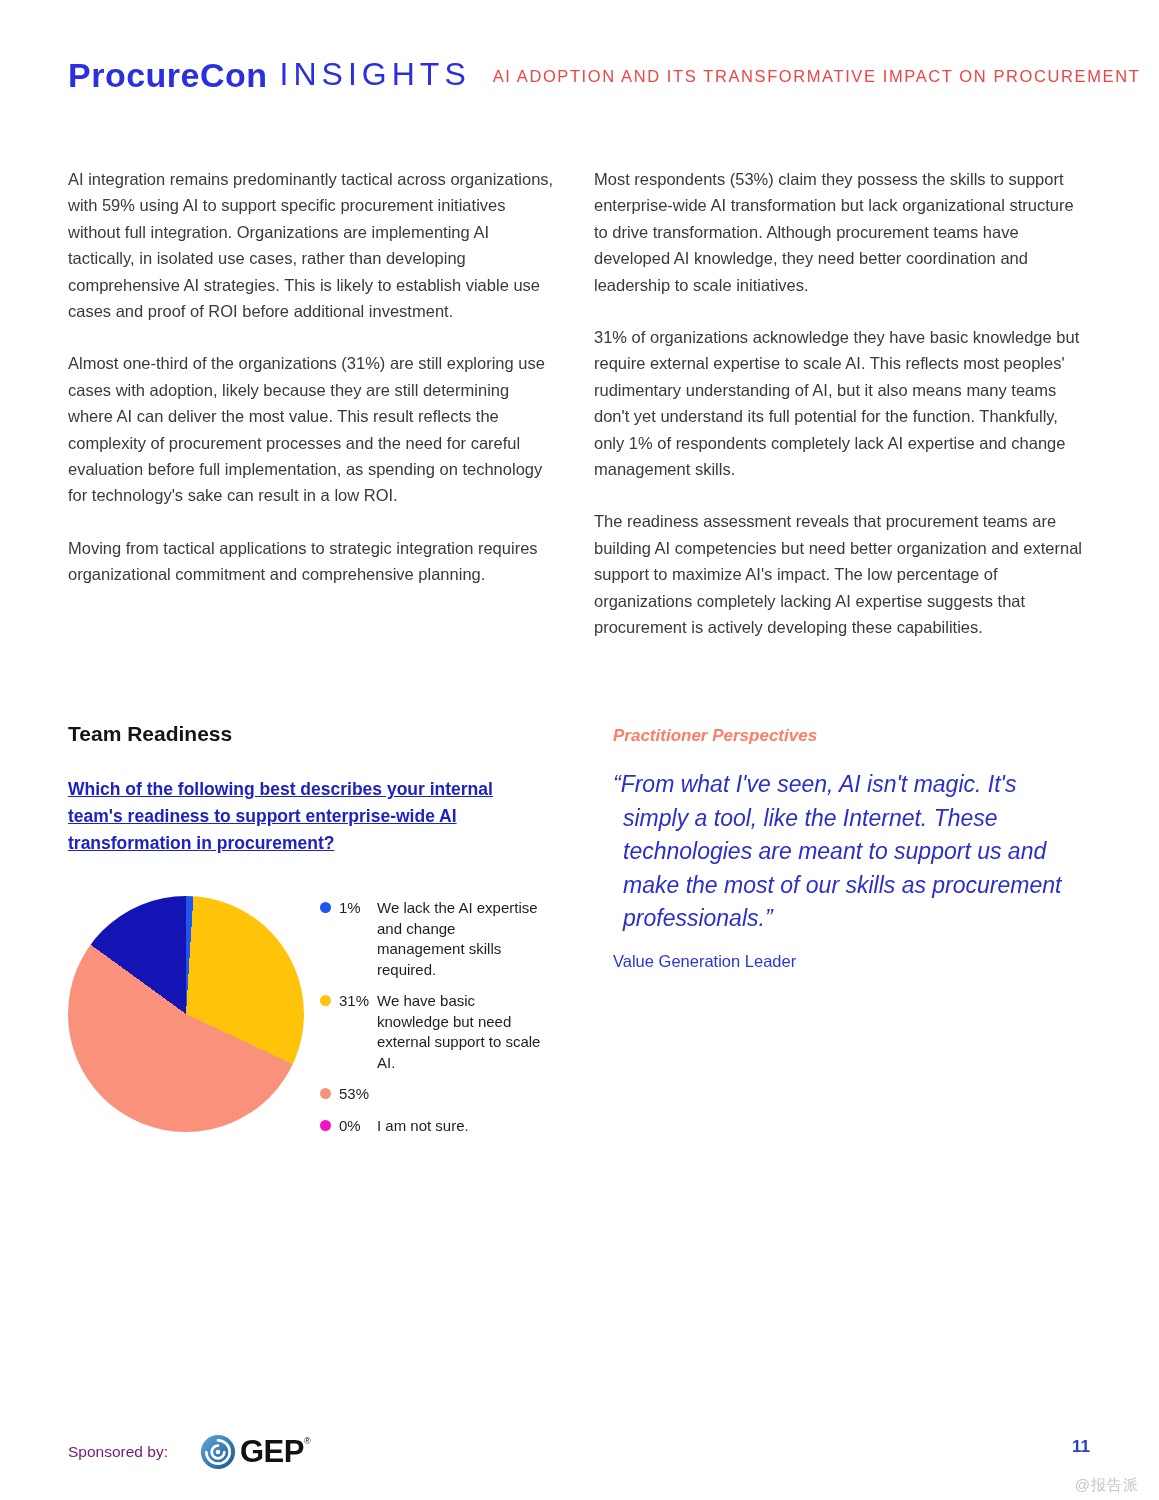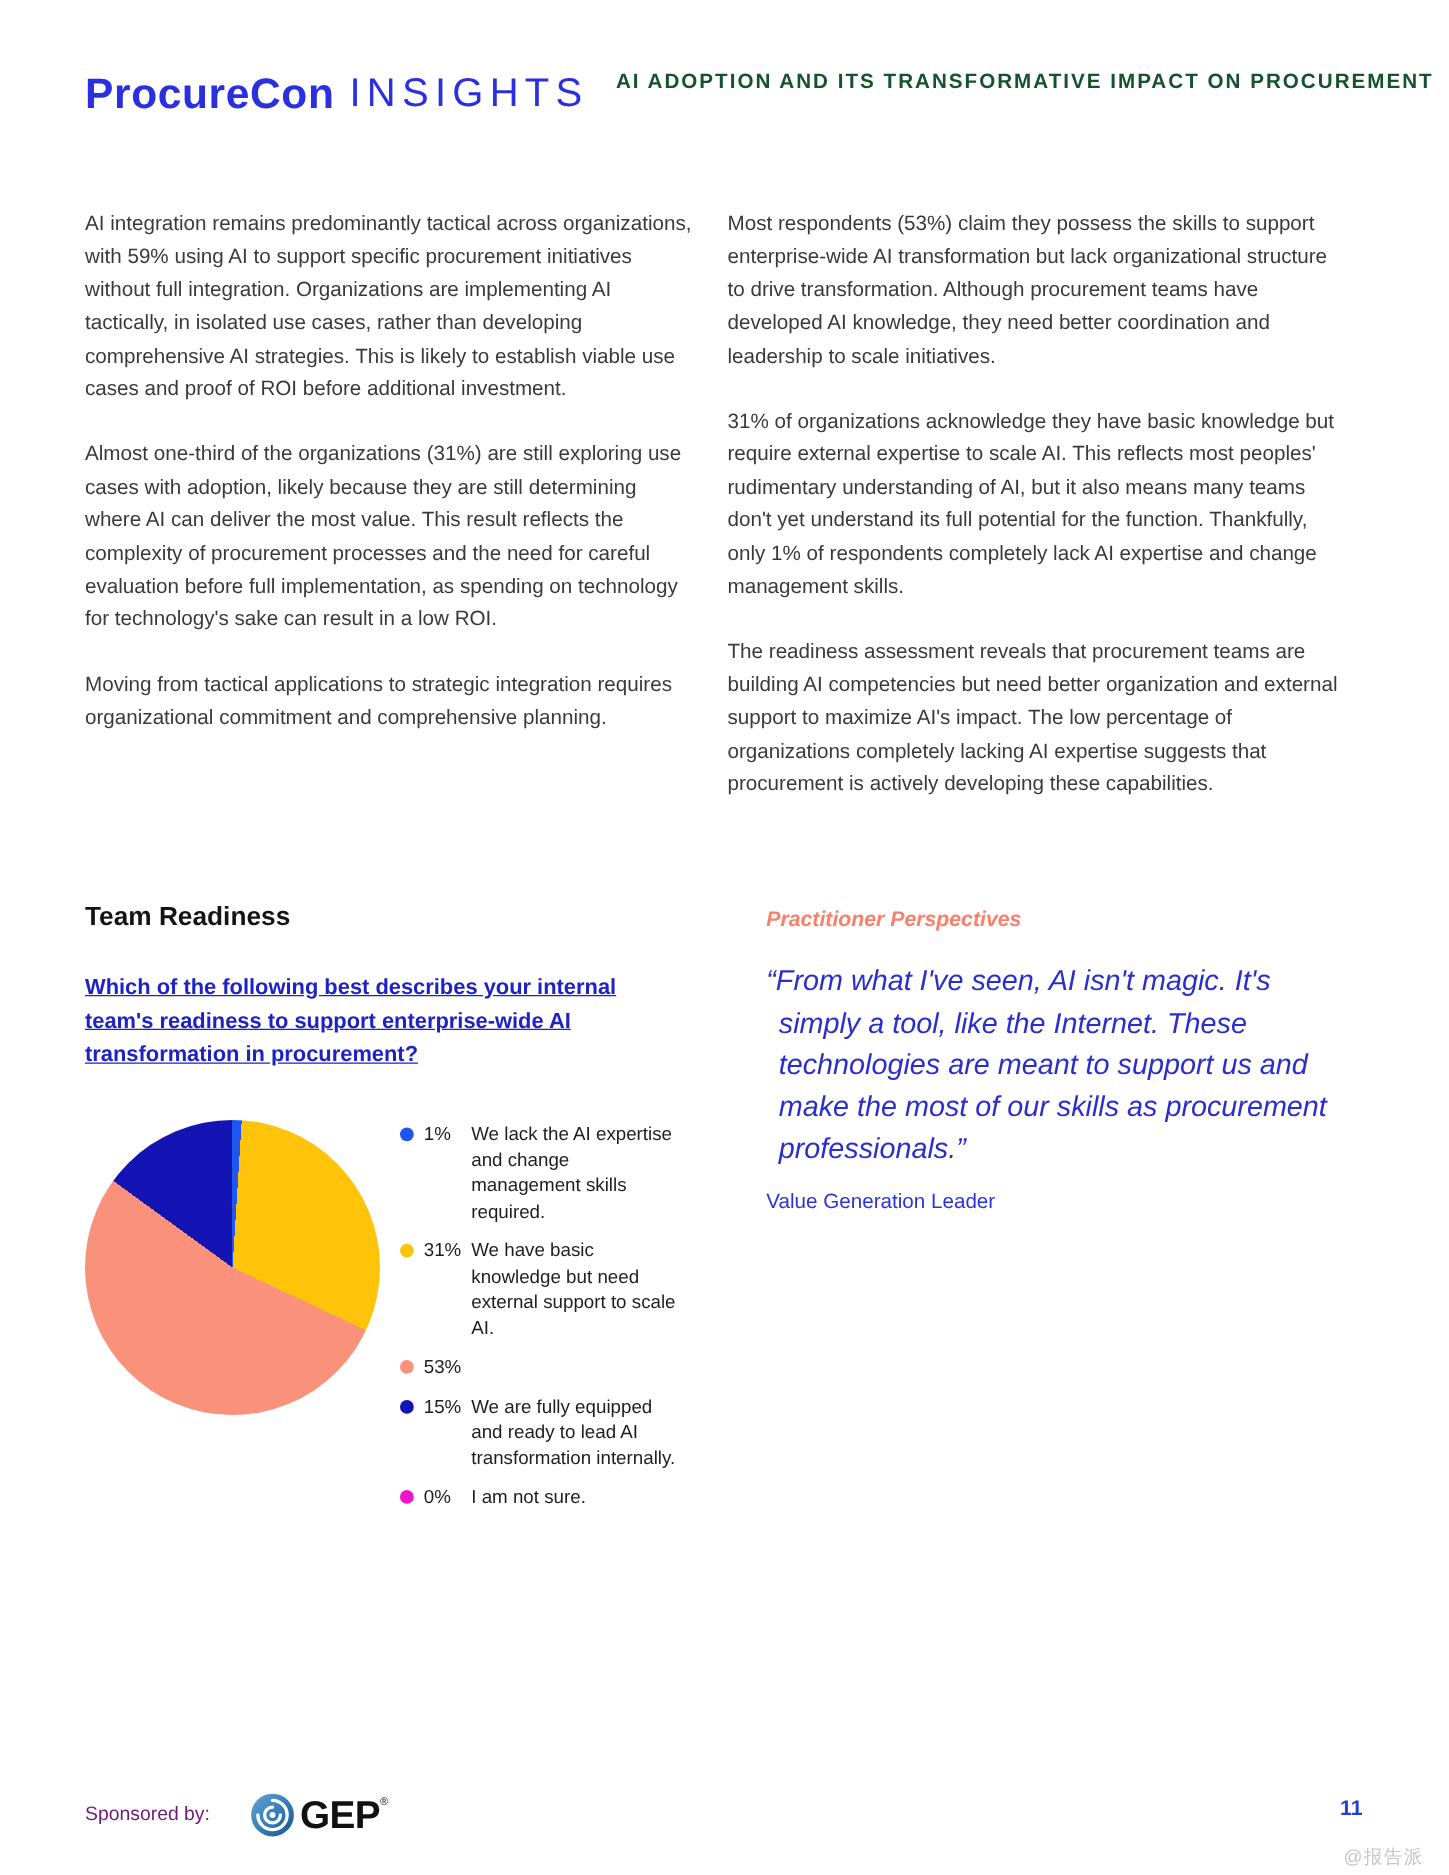--- a/index.html
+++ b/index.html
@@ -15,26 +15,26 @@
     position:absolute; left:68px; top:56px; right:60px;
     display:flex; align-items:flex-start; white-space:nowrap;
     color:#2A2FE0;
   }
   .brand-main { font-size:34px; font-weight:600; letter-spacing:0.5px; }
   .brand-suffix { font-size:32px; font-weight:400; letter-spacing:5px; margin-left:12px; }
   .brand-divider {
     display:inline-block; width:2px; height:36px;
     background:#2A2FE0; margin:0 16px 0 6px; vertical-align:baseline;
   }
-  .header-subtitle { font-size:16.5px; font-weight:700; letter-spacing:1.6px; color:#14532d; }
+  .header-subtitle { font-size:16.5px; font-weight:400; letter-spacing:1.6px; color:#ef4444;margin-top:11px; }
 
   
   .columns {
     position:absolute; left:68px; top:166px; width:1024px;
-    display:flex; gap:24px;
+    display:flex; gap:36px;
     color:#3a3a3a; font-size:16.5px; line-height:26.4px;
   }
   .col { width:490px; }
   .col p { margin-bottom:26px; }
 
   
   .readiness { position:absolute; left:68px; top:722px; width:505px; }
   .readiness h2 { font-size:21px; font-weight:700; color:#141414; margin-bottom:30px; }
   .question {
     font-size:17.5px; font-weight:700; color:#1D22C4;
@@ -122,25 +122,20 @@
         <li class="legend-item">
           <span class="legend-dot" style="background: rgb(255, 196, 10);"></span>
           <span class="legend-pct">31%</span>
           <span class="legend-label">We have basic knowledge but need external support to scale AI.</span>
         </li>
         <li class="legend-item">
           <span class="legend-dot" style="background: rgb(249, 145, 123);"></span>
           <span class="legend-pct">53%</span>
         </li>
         <li class="legend-item">
-          <span class="legend-dot" style="background: rgb(20, 20, 180);"></span>
-          <span class="legend-pct">15%</span>
-          <span class="legend-label">We are fully equipped and ready to lead AI transformation internally.</span>
-        </li>
-        <li class="legend-item">
           <span class="legend-dot" style="background: rgb(240, 19, 199);"></span>
           <span class="legend-pct">0%</span>
           <span class="legend-label">I am not sure.</span>
         </li>
       </ul>
     </div>
   </section>
 
   <aside class="perspectives">
     <h3>Practitioner Perspectives</h3>

